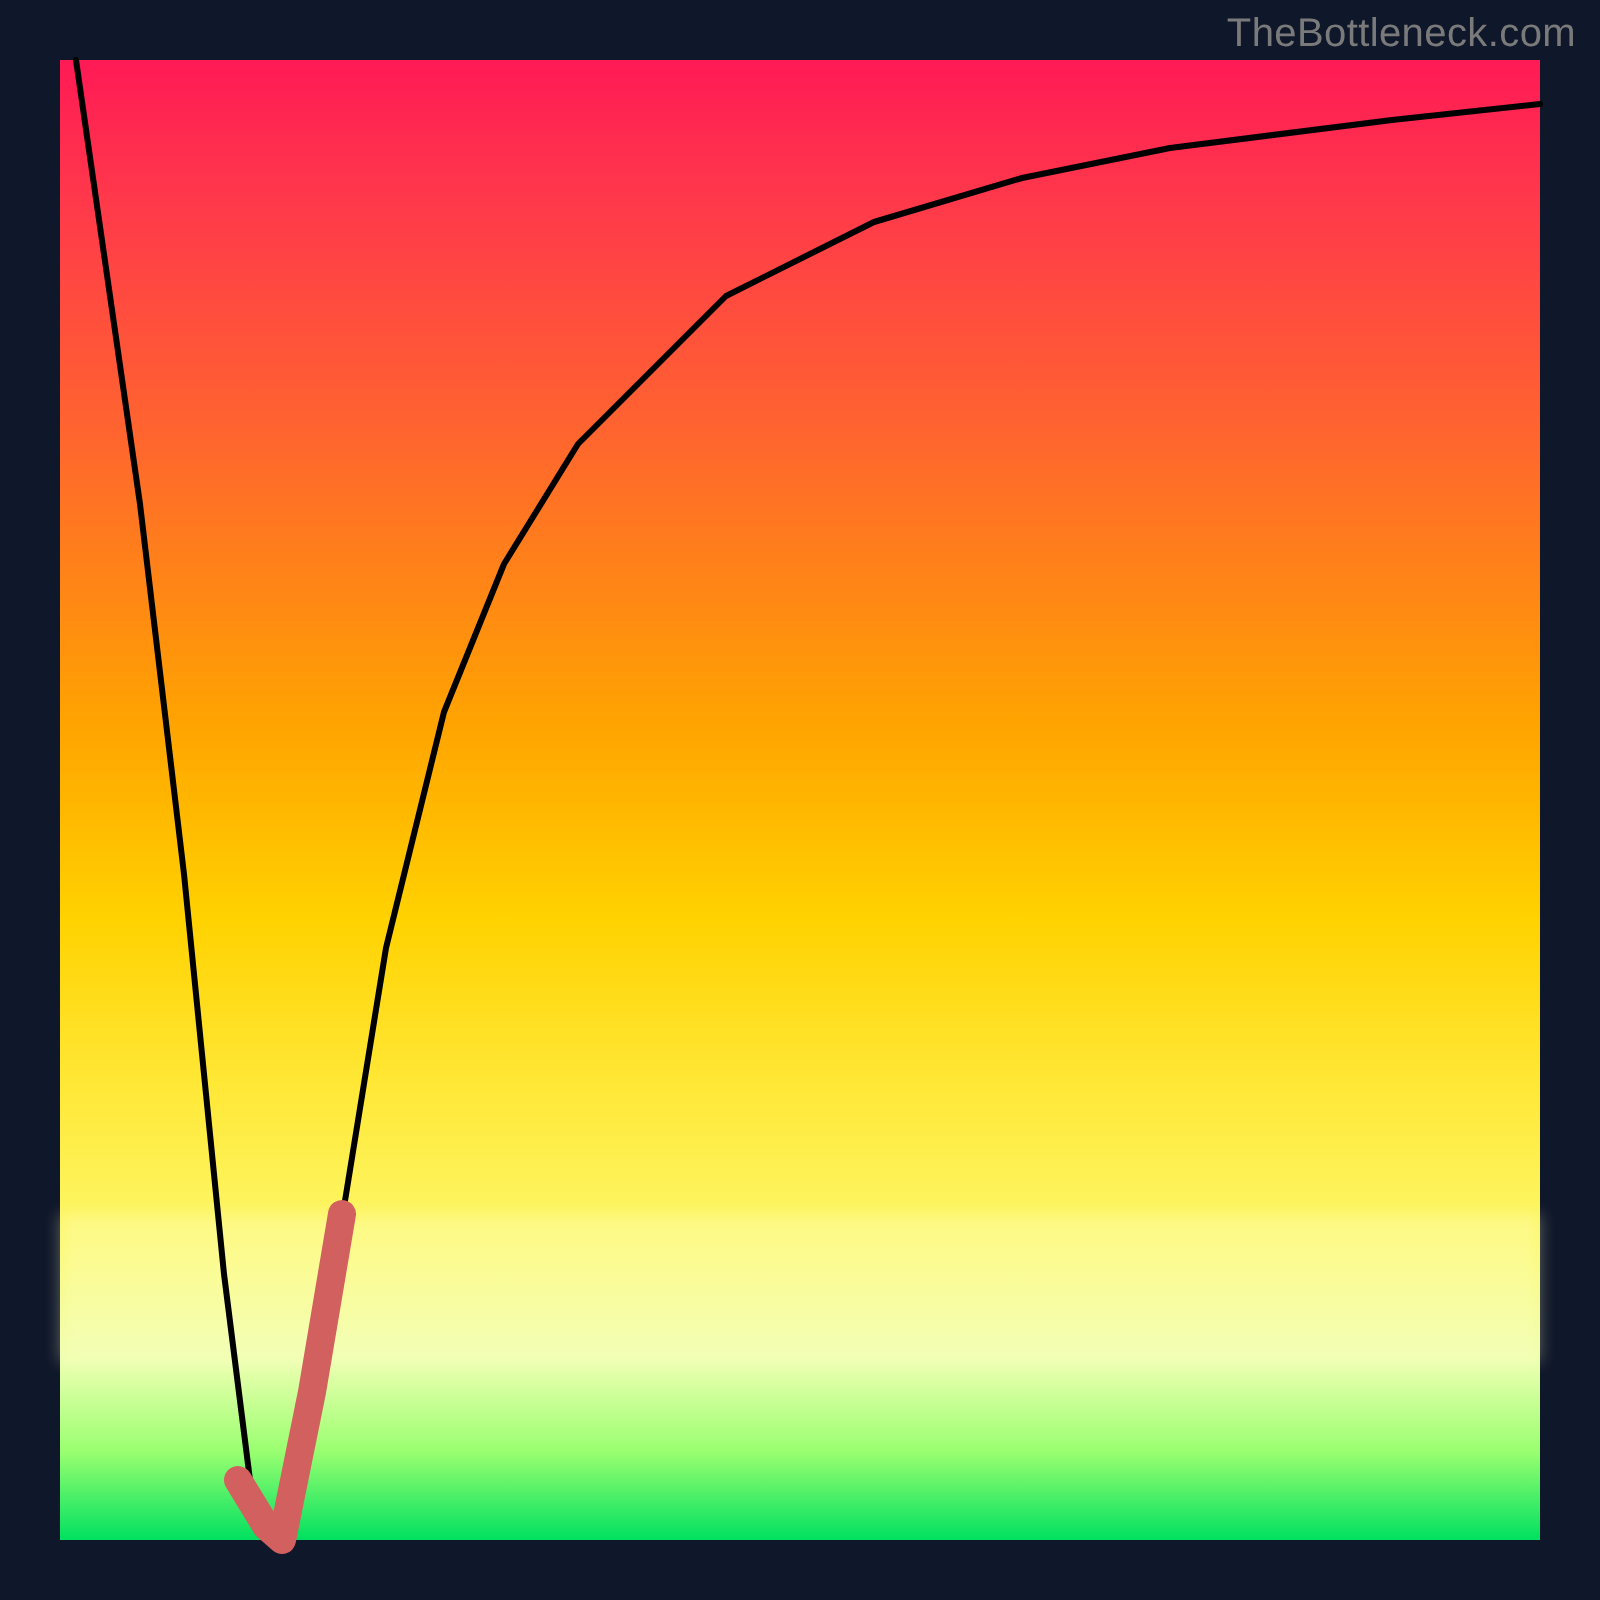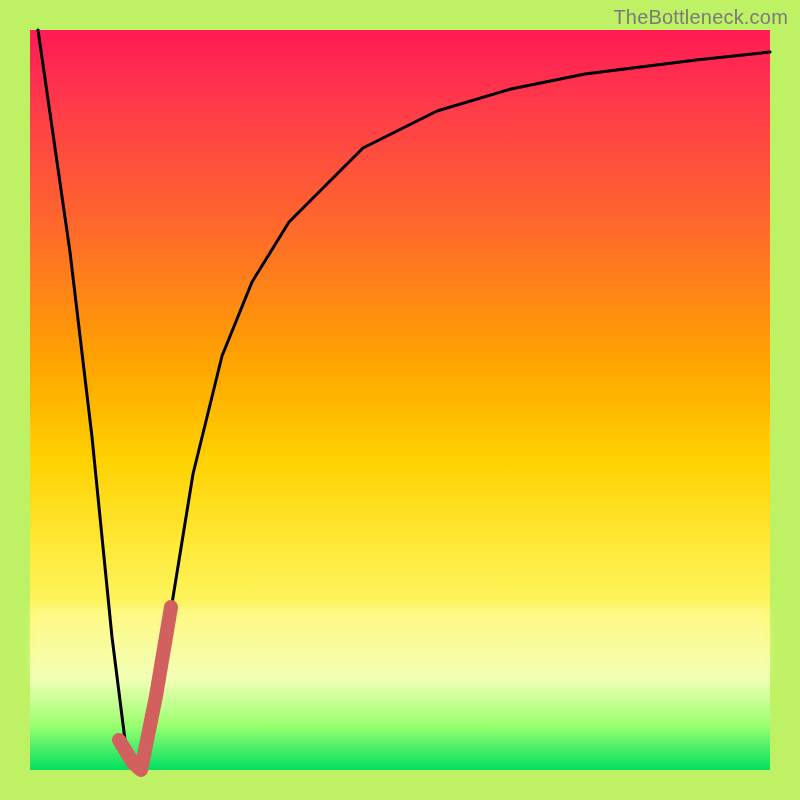--- a/index.html
+++ b/index.html
@@ -8,21 +8,21 @@
     width: 800px;
     height: 800px;
     overflow: hidden;
     background: #000;
     font-family: Arial, Helvetica, sans-serif;
   }
   .frame {
     position: relative;
     width: 800px;
     height: 800px;
-    background: #bef264;
+    background: #0f172a;
   }
   .plot-area {
     position: absolute;
     left: 30px;
     top: 30px;
     width: 740px;
     height: 740px;
     background: linear-gradient(
       to bottom,
       #ff1a55 0%,

